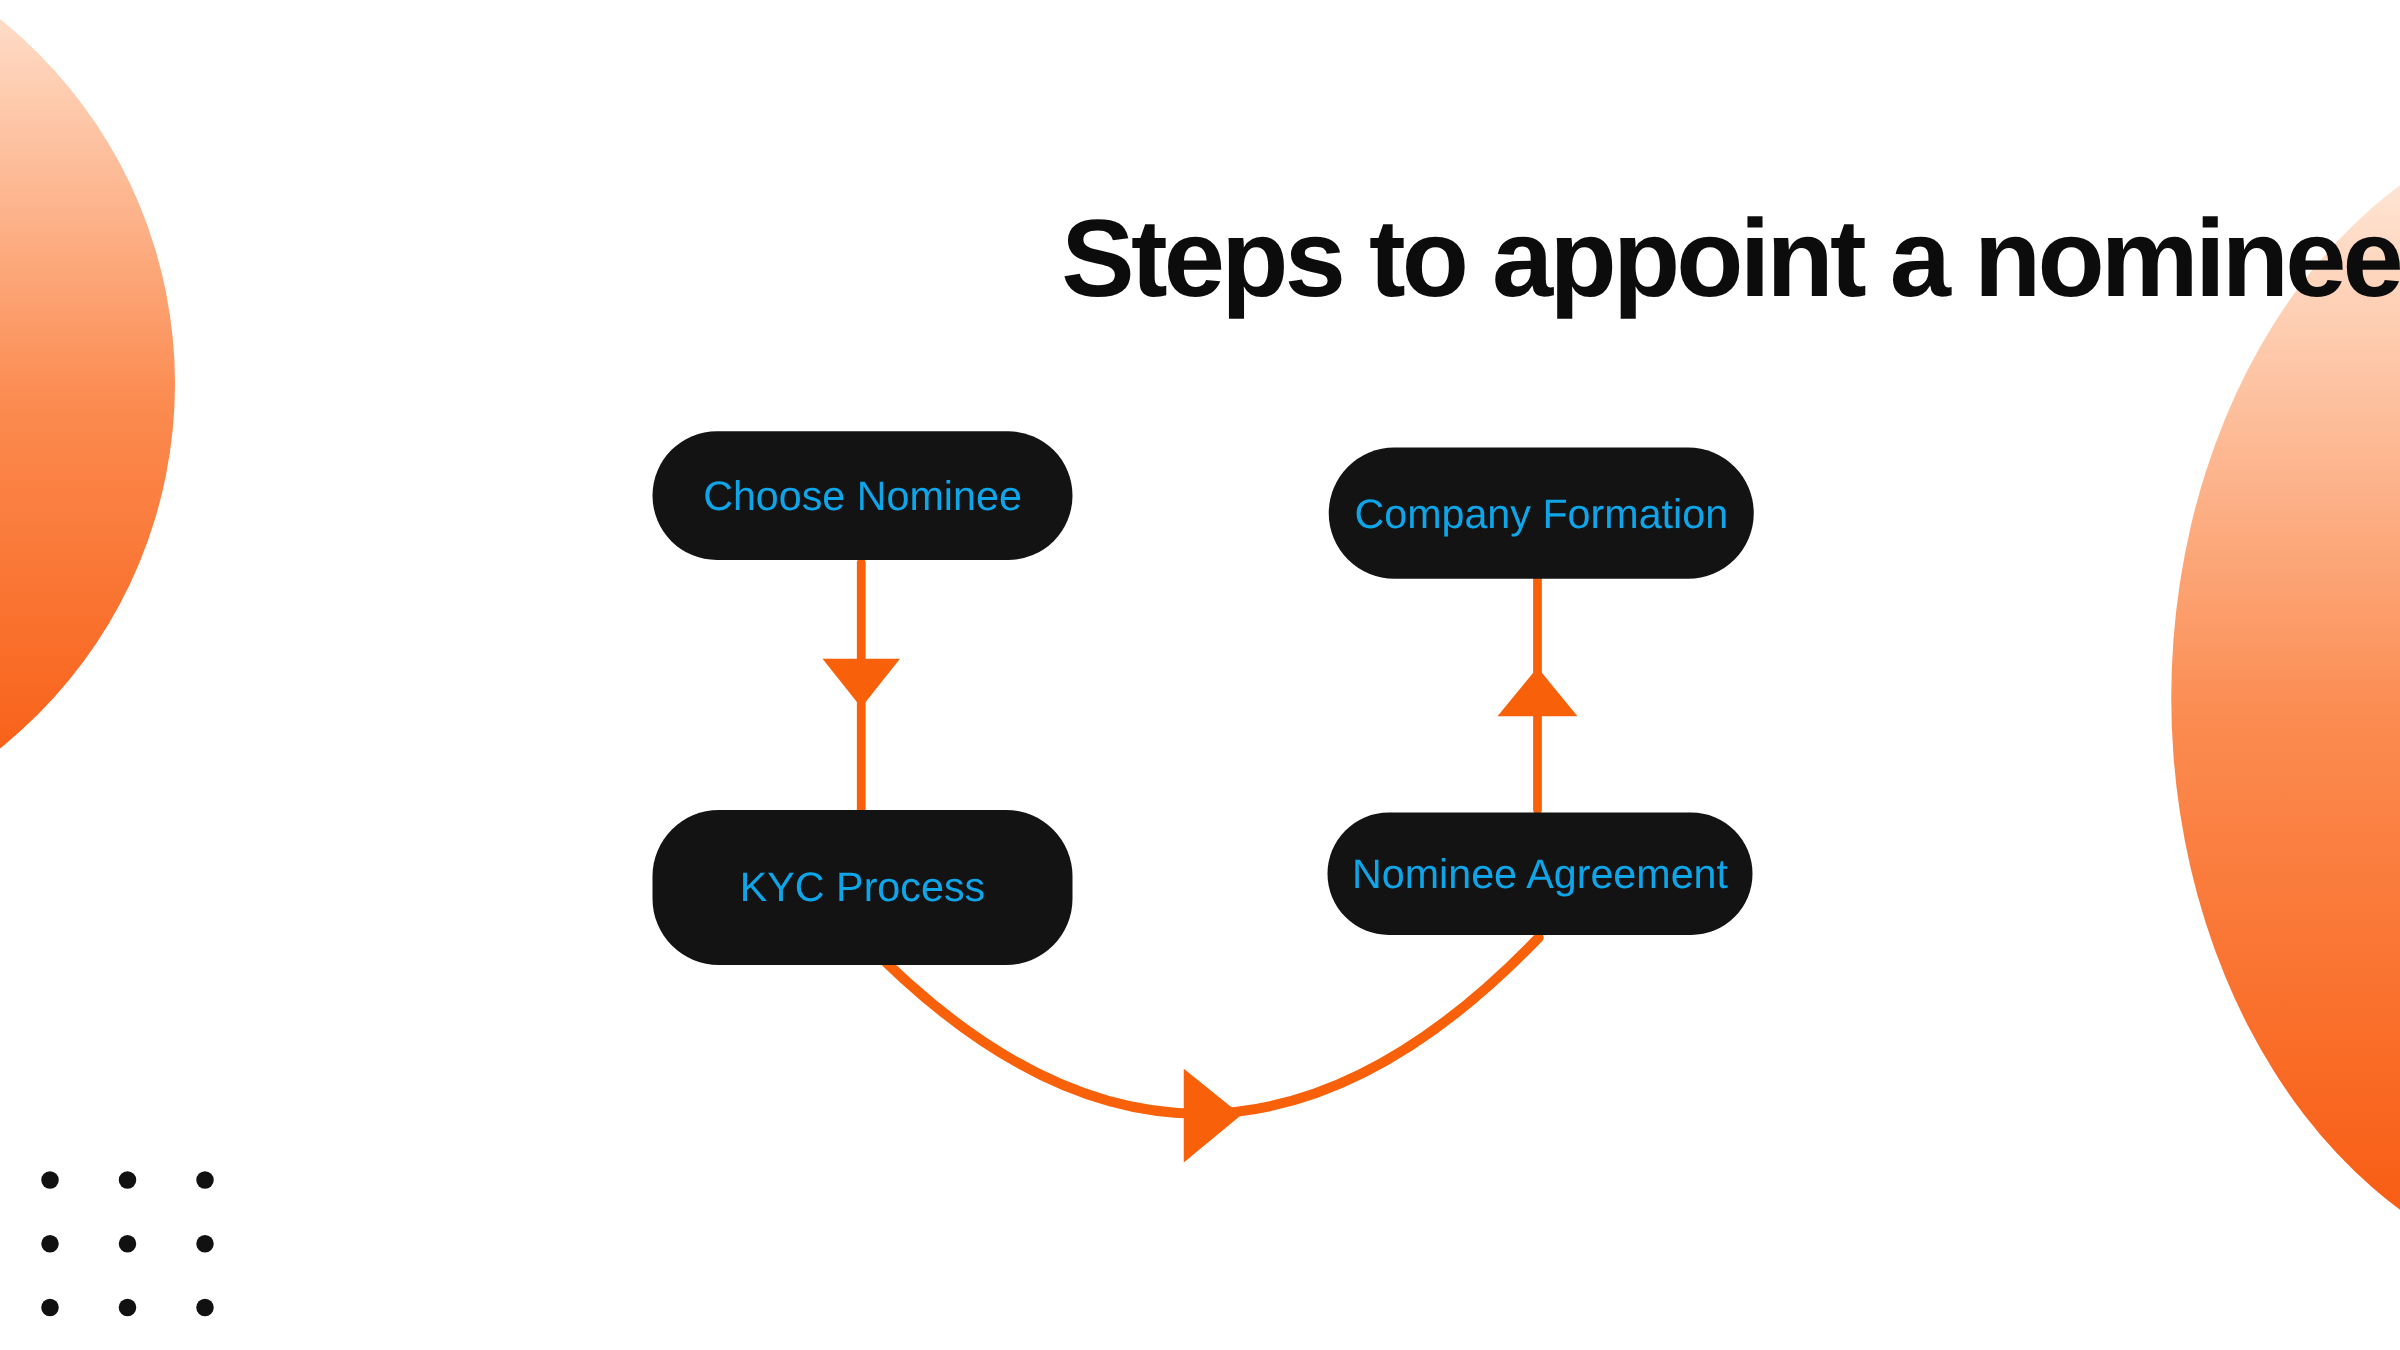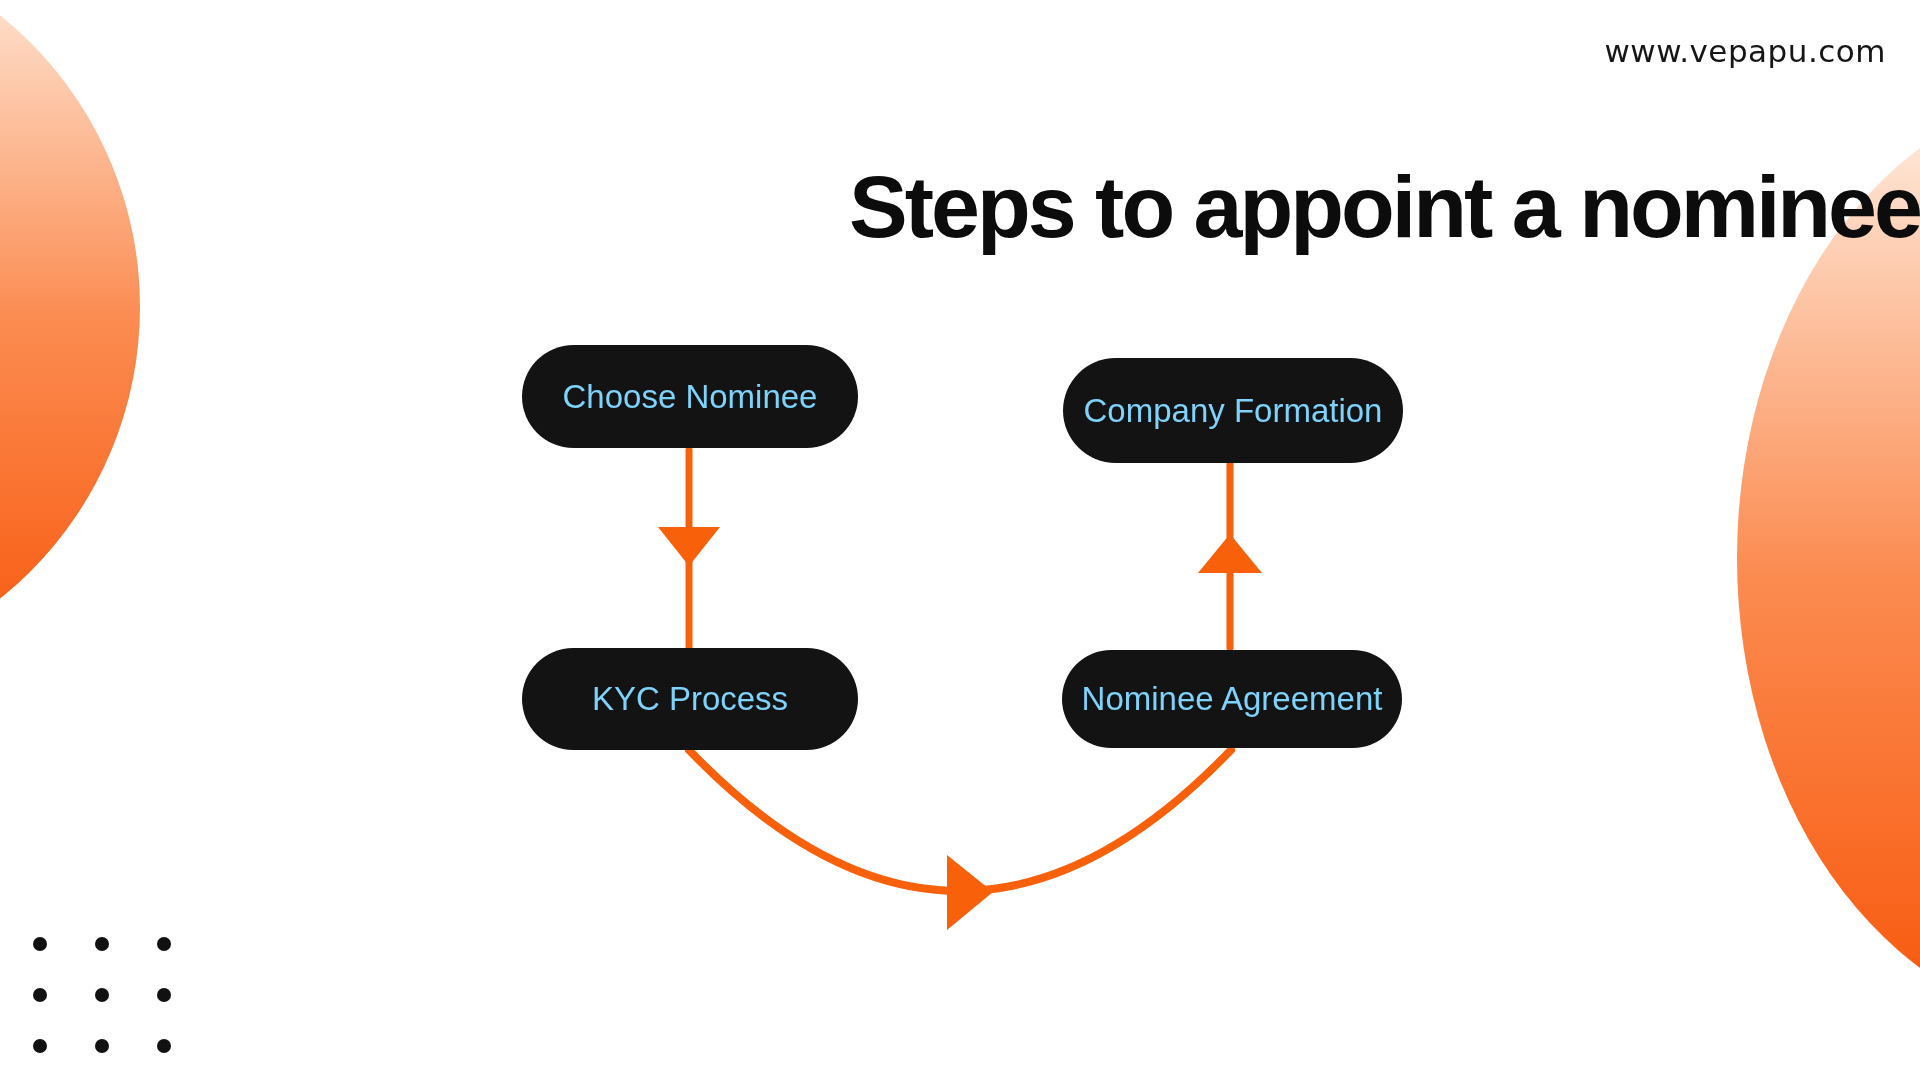--- a/index.html
+++ b/index.html
@@ -59,28 +59,28 @@
     font-family: "DejaVu Sans", sans-serif;
     font-size: 31px; letter-spacing: 0.5px;
     color: #161616;
   }
 
   
   .node {
     position: absolute;
     background: var(--node-bg);
     border-radius: 53px;
-    color: #7dd3fc;
+    color: #0ea5e9;
     display: flex; align-items: center; justify-content: center;
     font-size: 33px;
     white-space: nowrap;
   }
   .node-choose    { left: 522px;  top: 345px; width: 336px; height: 103px; }
   .node-company   { left: 1063px; top: 343px; width: 340px; height: 105px; margin-top: 15px; }
-  .node-kyc       { left: 522px;  top: 648px; width: 336px; height: 102px; }
+  .node-kyc       { left: 522px;  top: 648px; width: 336px; height: 124px; }
   .node-agreement { left: 1062px; top: 650px; width: 340px; height: 98px; }
 
   .connector-layer { position: absolute; left: 0; top: 0; pointer-events: none; }
   .connector-line { stroke: var(--accent); fill: none; }
   .connector-head { fill: var(--accent); stroke: none; }
 </style>
 </head>
 <body>
 
 <div class="blob blob-top-left"></div>
@@ -94,21 +94,20 @@
   <div class="dot"></div>
   <div class="dot"></div>
   <div class="dot"></div>
   <div class="dot"></div>
   <div class="dot"></div>
 </div>
 
 <h1 class="title">Steps to appoint a nominee</h1>
 
 <div class="logo-block">
-  <div class="site-url">www.vepapu.com</div>
 </div>
 
 <svg class="connector-layer" width="1920" height="1080" viewBox="0 0 1920 1080">
   <g>
     <line class="connector-line" x1="689" y1="450" x2="689" y2="648" stroke-width="7" stroke-linecap="round"></line>
     <polygon class="connector-head" points="658,527 720,527 689,566"></polygon>
   </g>
   <g>
     <line class="connector-line" x1="1230" y1="450" x2="1230" y2="648" stroke-width="7" stroke-linecap="round"></line>
     <polygon class="connector-head" points="1198,573 1262,573 1230,534"></polygon>

